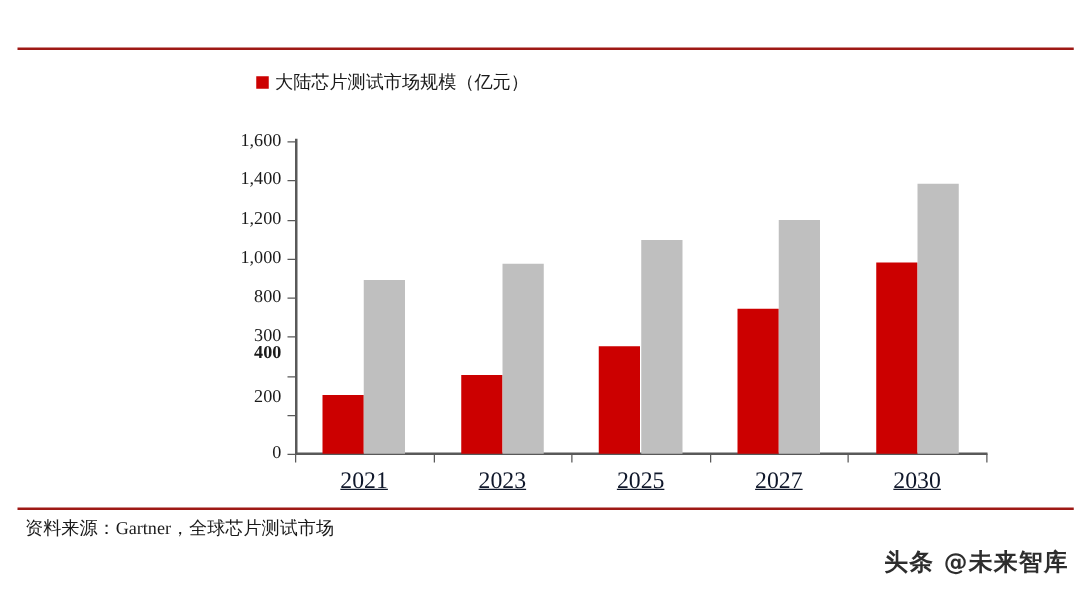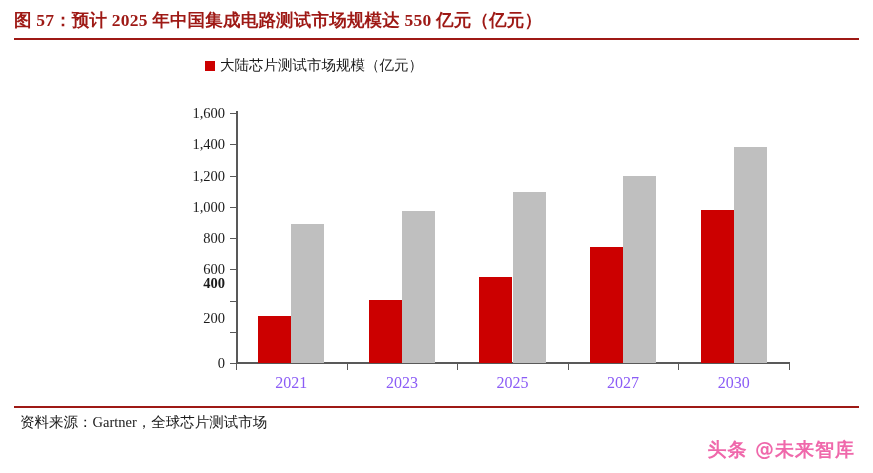--- a/index.html
+++ b/index.html
@@ -109,23 +109,24 @@
     position: absolute;
     top: 363px;
     width: 1px;
     height: 7px;
     background: #595959;
   }
   .xlabel {
     position: absolute;
     top: 374px;
     transform: translateX(-50%);
-    font-size: 16px;
-    color: #8b5cf6;
-    white-space: nowrap;
+    font-size: 19px;
+    color: #0f172a;
+    white-space: nowrap;
+    text-decoration: underline;
   }
 
   .bar {
     position: absolute;
     bottom: 0;
   }
   .bar.series-a { background: #cc0000; }
   .bar.series-b { background: #bfbfbf; }
 
   
@@ -144,54 +145,53 @@
     font-size: 14.5px;
     color: #1a1a1a;
     white-space: nowrap;
   }
   .watermark {
     position: absolute;
     right: 18px;
     top: 437px;
     font-size: 19px;
     font-weight: bold;
-    color: #ec4899;
+    color: #000000;
     opacity: 0.82;
     letter-spacing: 1px;
     white-space: nowrap;
     font-family: "DejaVu Sans", "Liberation Sans", sans-serif;
   }
 </style>
 </head>
 <body>
 
 <div id="page">
 
-  <div class="fig-title">图 57：预计 2025 年中国集成电路测试市场规模达 550 亿元（亿元）</div>
   <div class="title-rule"></div>
 
   <div class="legend" id="legend">
       <div class="legend-item">
         <span class="legend-swatch" style="background: rgb(204, 0, 0);"></span>
         <span class="legend-label">大陆芯片测试市场规模（亿元）</span>
       </div>
     </div>
 
   <div class="axis-line-y"></div>
   <div class="axis-line-x"></div>
 
   <div class="plot-area" id="plot-area">
       <div class="ytick" style="top: 250px;"></div>
       <div class="ylabel" style="top: 250px;">0</div>
       <div class="ytick" style="top: 218.75px;"></div>
       <div class="ylabel" style="top: 205px;">200</div>
       <div class="ytick" style="top: 187.5px;"></div>
       <div class="ylabel" style="top: 170px; font-weight: bold;">400</div>
       <div class="ytick" style="top: 156.25px;"></div>
-      <div class="ylabel" style="top: 156.25px;">600</div>
+      <div class="ylabel" style="top: 156.25px;">300</div>
       <div class="ytick" style="top: 125px;"></div>
       <div class="ylabel" style="top: 125px;">800</div>
       <div class="ytick" style="top: 93.75px;"></div>
       <div class="ylabel" style="top: 93.75px;">1,000</div>
       <div class="ytick" style="top: 62.5px;"></div>
       <div class="ylabel" style="top: 62.5px;">1,200</div>
       <div class="ytick" style="top: 31.25px;"></div>
       <div class="ylabel" style="top: 31.25px;">1,400</div>
       <div class="ytick" style="top: 0px;"></div>
       <div class="ylabel" style="top: 0px;">1,600</div>

